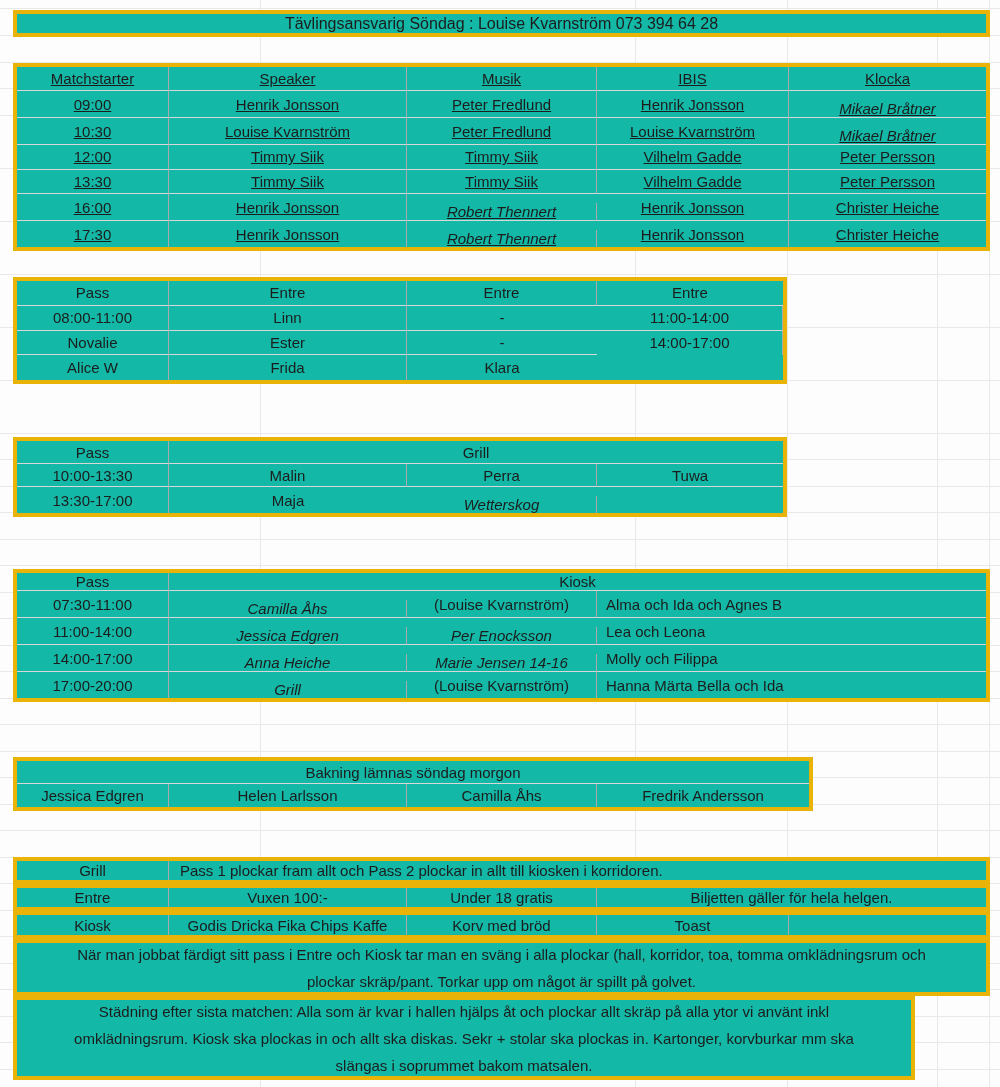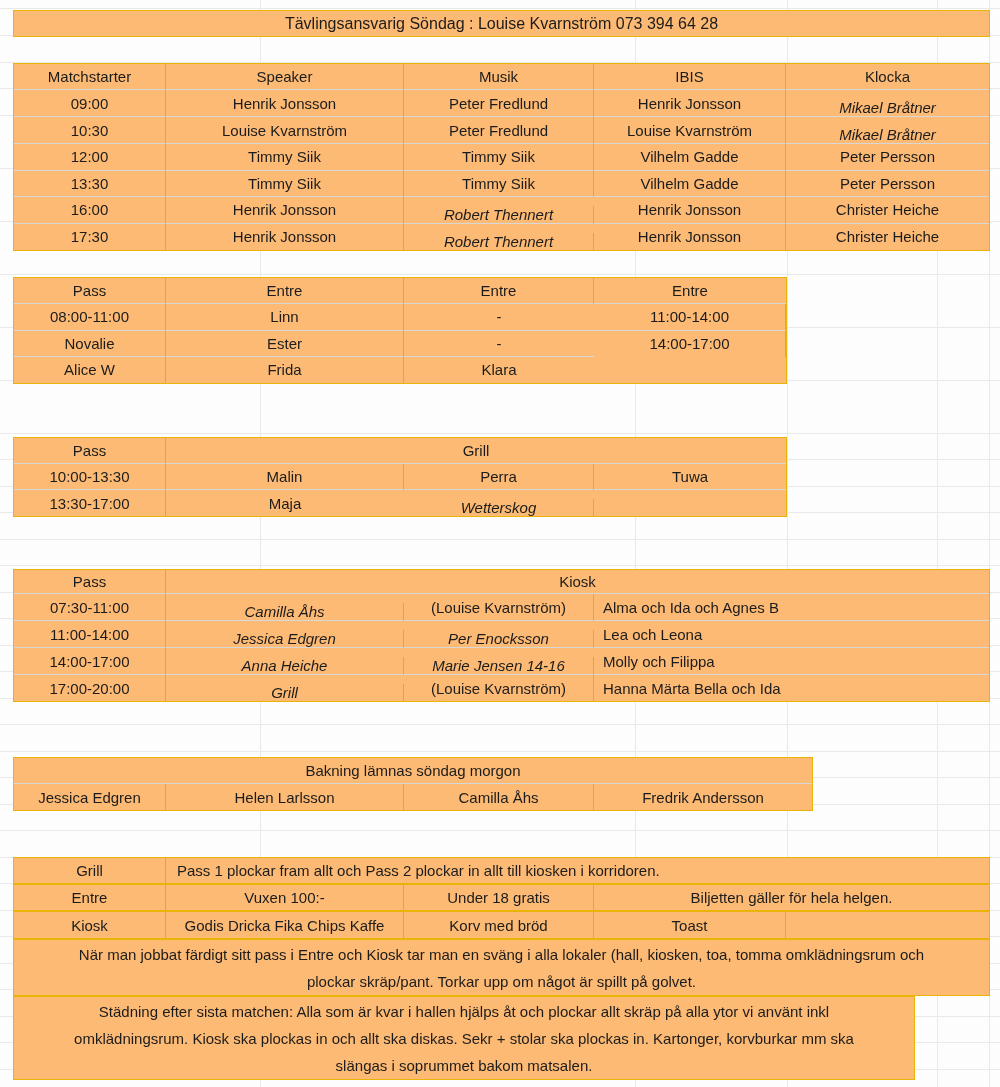--- a/index.html
+++ b/index.html
@@ -9,21 +9,21 @@
     color:#1c1c1c;background:#fdfdfd;
   }
   .hgrid{
     position:absolute;inset:0;z-index:0;
     background:repeating-linear-gradient(to bottom,
       transparent 0px, transparent 25.5px, #e9e9e9 25.5px, #e9e9e9 26.5px);
     background-position:0 10px;
   }
   .vline{position:absolute;top:0;bottom:0;width:1px;background:#e9e9e9;z-index:0;}
   .box{
-    position:absolute;background:#fdba74;border:1px solid #eab308;
+    position:absolute;background:#14b8a6;border:4px solid #eab308;
     box-sizing:border-box;z-index:2;
   }
   .tbl{display:grid;}
   .c{
     display:flex;align-items:center;justify-content:center;
     font-size:15px;white-space:nowrap;
     border-right:1px solid #ababab;border-bottom:1px solid #d8d8d8;
     overflow:visible;box-sizing:border-box;
   }
   .nr{border-right:none;}
@@ -31,21 +31,21 @@
   .it{font-style:italic;margin-top:9px;}
   .left{justify-content:flex-start;padding-left:9px;}
   .sp-rest{grid-column:2 / -1;}
   .sp-all{grid-column:1 / -1;}
 
   .title-box{left:13px;top:10px;width:977px;height:27px;
     display:flex;align-items:center;justify-content:center;font-size:16px;}
 
   .t1{left:13px;top:63px;width:977px;height:188px;
     grid-template-columns:152px 238px 190px 192px 1fr;
-    grid-template-rows:repeat(7,1fr);}
+    grid-template-rows:repeat(7,1fr);text-decoration:underline;}
   .t-entre{left:13px;top:277px;width:774px;height:107px;
     grid-template-columns:152px 238px 190px 1fr;
     grid-template-rows:repeat(4,1fr);}
   .t-grill{left:13px;top:437px;width:774px;height:80px;
     grid-template-columns:152px 238px 190px 1fr;
     grid-template-rows:repeat(3,1fr);}
   .t-kiosk{left:13px;top:569px;width:977px;height:133px;
     grid-template-columns:152px 238px 190px 1fr;
     grid-template-rows:repeat(5,1fr);}
   .t-bak{left:13px;top:757px;width:800px;height:54px;
@@ -204,15 +204,15 @@
   </div>
 
   <div class="box inforow r-kiosk">
     <div class="c">Kiosk</div>
     <div class="c">Godis Dricka Fika Chips Kaffe</div>
     <div class="c">Korv med bröd</div>
     <div class="c">Toast</div>
     <div class="c nr"></div>
   </div>
 
-  <div class="box note n1">När man jobbat färdigt sitt pass i Entre och Kiosk tar man en sväng i alla lokaler (hall, kiosken, toa, tomma omklädningsrum och plockar skräp/pant. Torkar upp om något är spillt på golvet.</div>
+  <div class="box note n1">När man jobbat färdigt sitt pass i Entre och Kiosk tar man en sväng i alla plockar (hall, korridor, toa, tomma omklädningsrum och plockar skräp/pant. Torkar upp om något är spillt på golvet.</div>
   <div class="box note n2">Städning efter sista matchen: Alla som är kvar i hallen hjälps åt och plockar allt skräp på alla ytor vi använt inkl omklädningsrum. Kiosk ska plockas in och allt ska diskas. Sekr + stolar ska plockas in. Kartonger, korvburkar mm ska slängas i soprummet bakom matsalen.</div>
 </div>
 
 </body></html>

